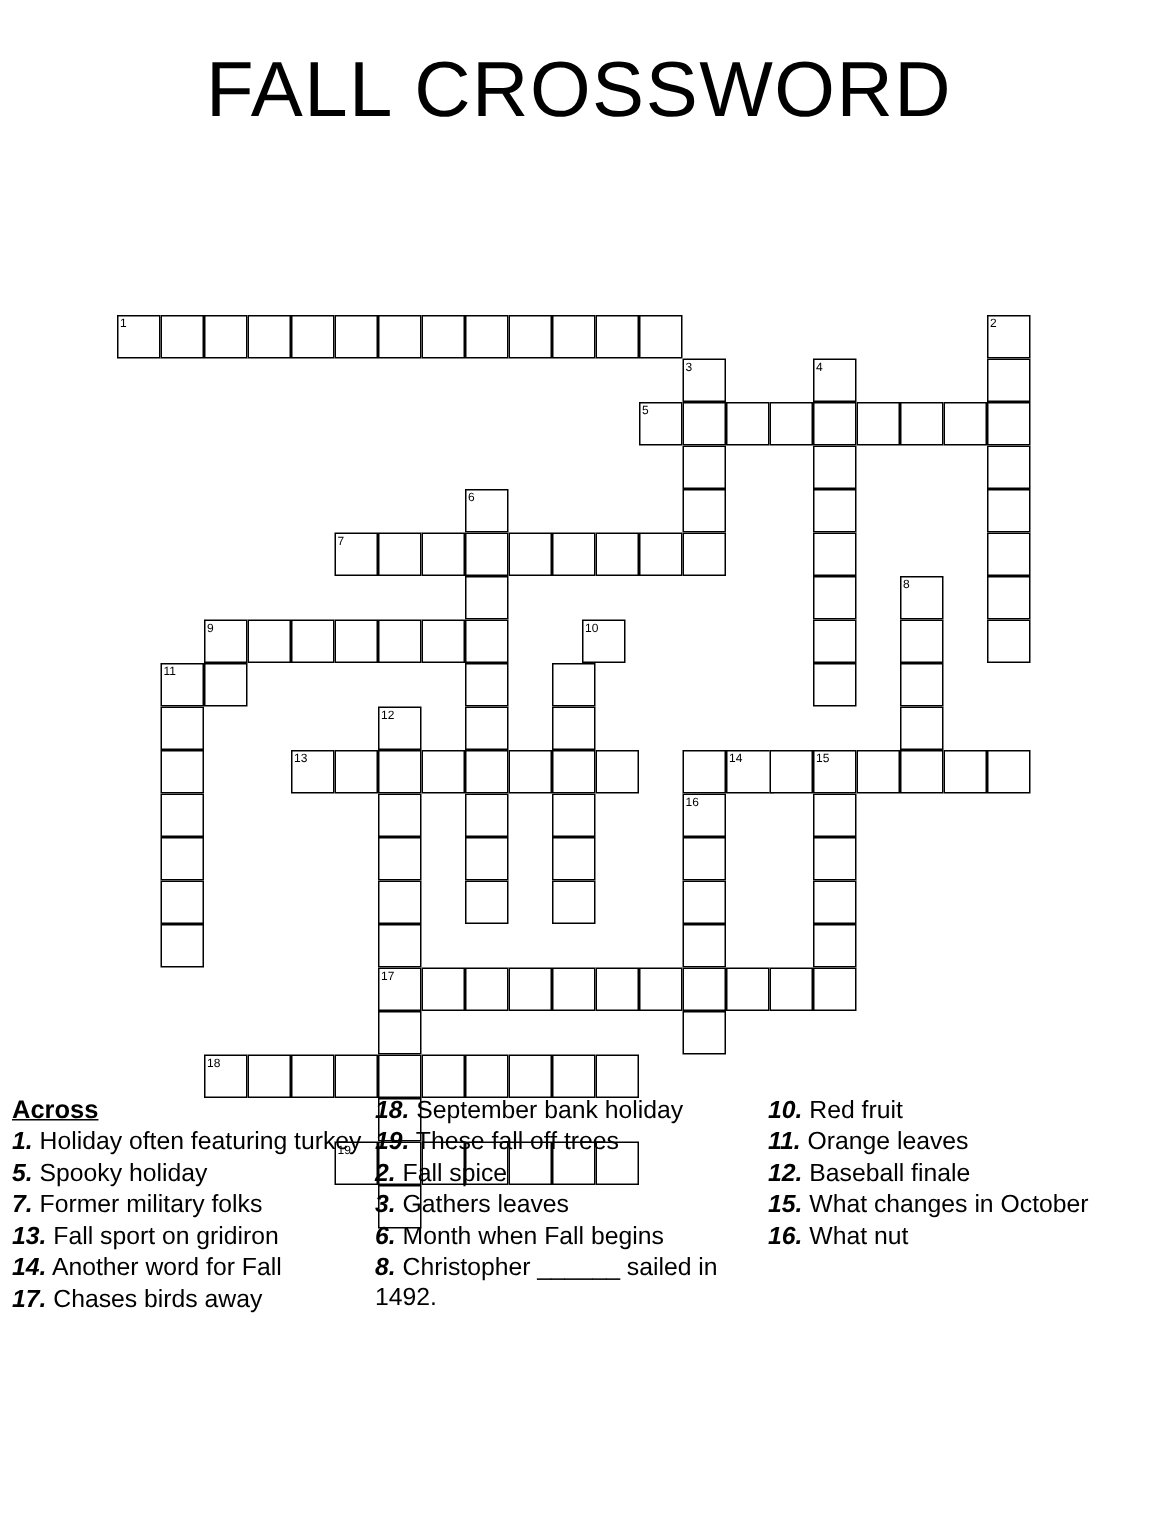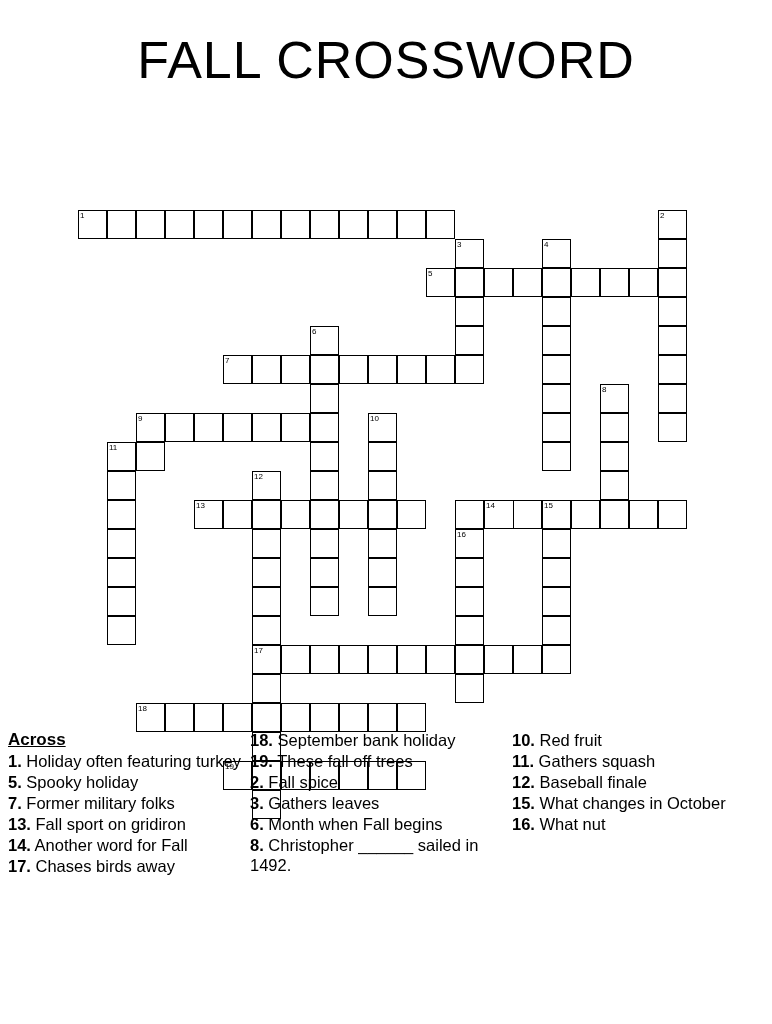--- a/index.html
+++ b/index.html
@@ -62,21 +62,21 @@
   #col3 { left: 512px; width: 250px; }
   .heading {
     font-weight: bold;
     text-decoration: underline;
     font-size: 17px;
     margin: 0 0 1px 0;
   }
   .clue {
     margin: 0 0 1px 0;
   }
-  .clue b { font-weight: bold; }
+  .clue b { font-weight: bold; font-style: italic; }
 </style>
 </head>
 <body>
 
 <h1 id="title">FALL CROSSWORD</h1>
 
 <div id="grid-area">
     <div class="cell" style="left: 78px; top: 120px;">
       <span class="num">1</span>
     </div>
@@ -143,21 +143,21 @@
     <div class="cell" style="left: 658px; top: 294px;"></div>
     <div class="cell" style="left: 136px; top: 323px;">
       <span class="num">9</span>
     </div>
     <div class="cell" style="left: 165px; top: 323px;"></div>
     <div class="cell" style="left: 194px; top: 323px;"></div>
     <div class="cell" style="left: 223px; top: 323px;"></div>
     <div class="cell" style="left: 252px; top: 323px;"></div>
     <div class="cell" style="left: 281px; top: 323px;"></div>
     <div class="cell" style="left: 310px; top: 323px;"></div>
-    <div class="cell" style="left: 368px; top: 323px; padding-left: 11px;">
+    <div class="cell" style="left: 388px; top: 323px; padding-left: 11px;">
       <span class="num">10</span>
     </div>
     <div class="cell" style="left: 542px; top: 323px;"></div>
     <div class="cell" style="left: 600px; top: 323px;"></div>
     <div class="cell" style="left: 658px; top: 323px;"></div>
     <div class="cell" style="left: 107px; top: 352px;">
       <span class="num">11</span>
     </div>
     <div class="cell" style="left: 136px; top: 352px;"></div>
     <div class="cell" style="left: 310px; top: 352px;"></div>
@@ -278,19 +278,19 @@
     <div id="down-list-1">
         <div class="clue"><b>2.</b><span> Fall spice</span></div>
         <div class="clue"><b>3.</b><span> Gathers leaves</span></div>
         <div class="clue"><b>6.</b><span> Month when Fall begins</span></div>
         <div class="clue"><b>8.</b><span> Christopher ______ sailed in 1492.</span></div>
       </div>
   </div>
   <div class="clue-col" id="col3">
     <div id="down-list-2">
         <div class="clue"><b>10.</b><span> Red fruit</span></div>
-        <div class="clue"><b>11.</b><span> Gathers squash</span></div>
+        <div class="clue"><b>11.</b><span> Orange leaves</span></div>
         <div class="clue"><b>12.</b><span> Baseball finale</span></div>
         <div class="clue"><b>15.</b><span> What changes in October</span></div>
         <div class="clue"><b>16.</b><span> What nut</span></div>
       </div>
   </div>
 </div>
 
 </body></html>

